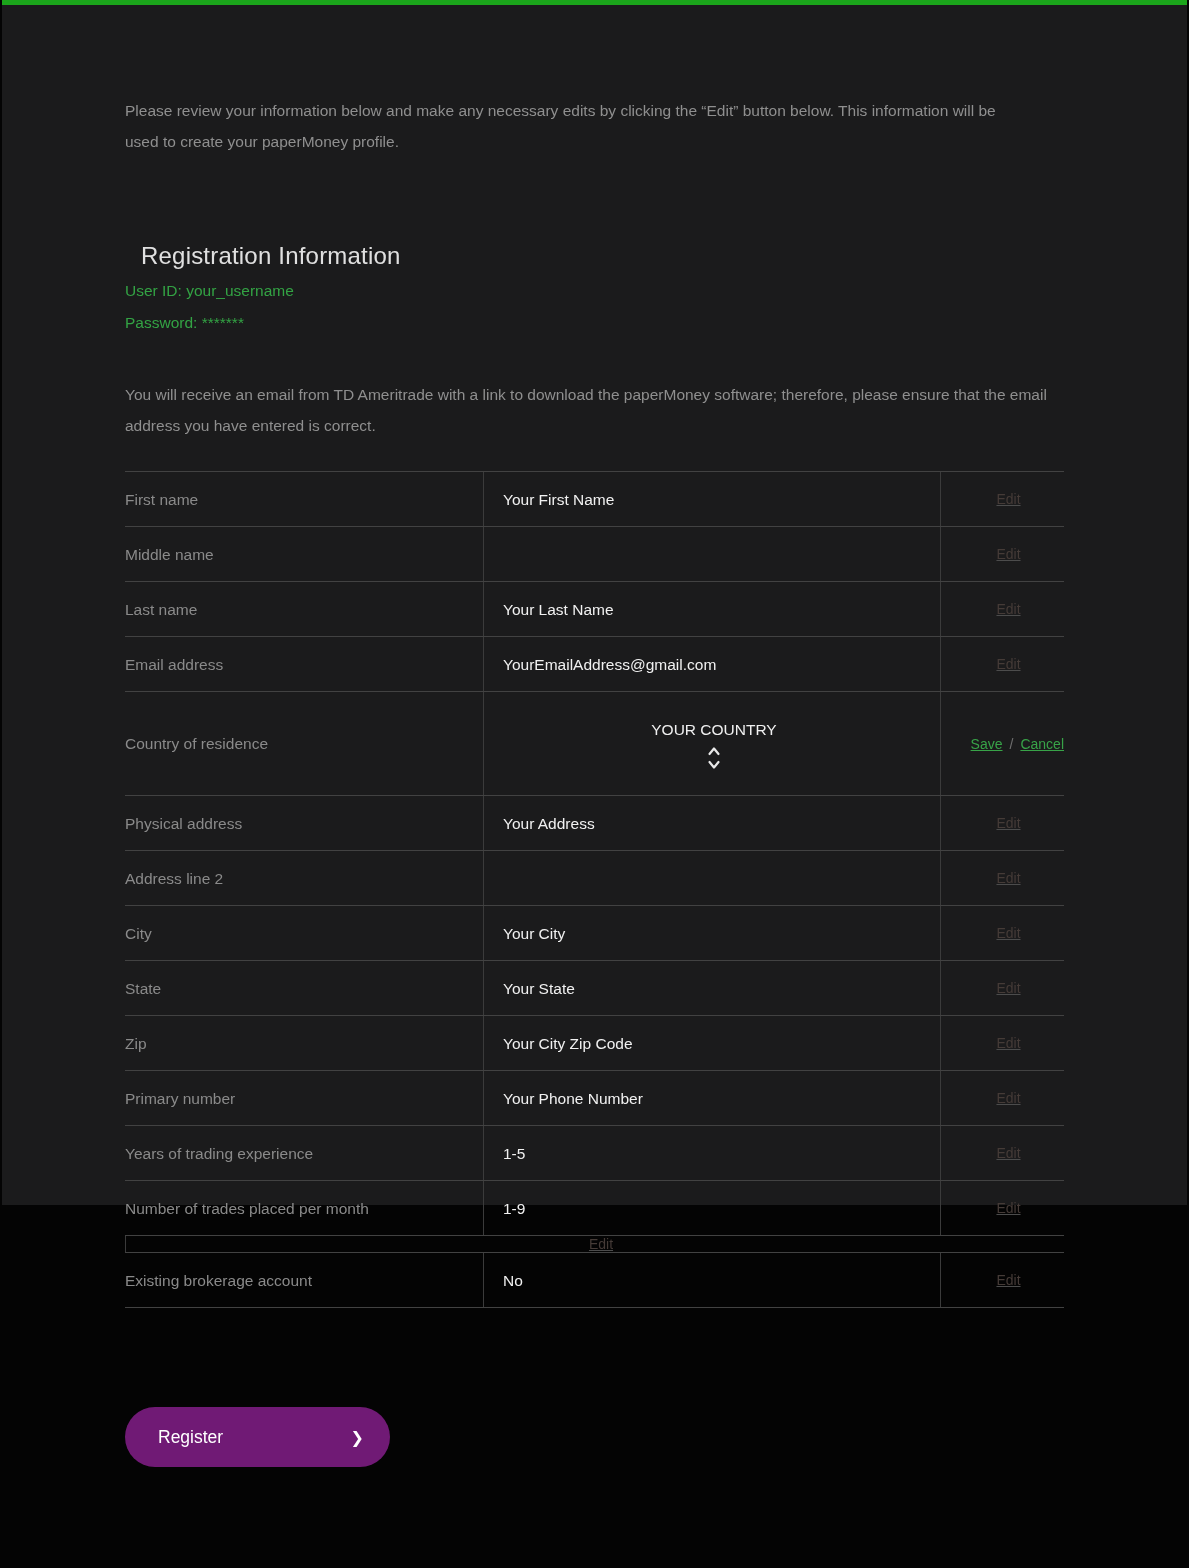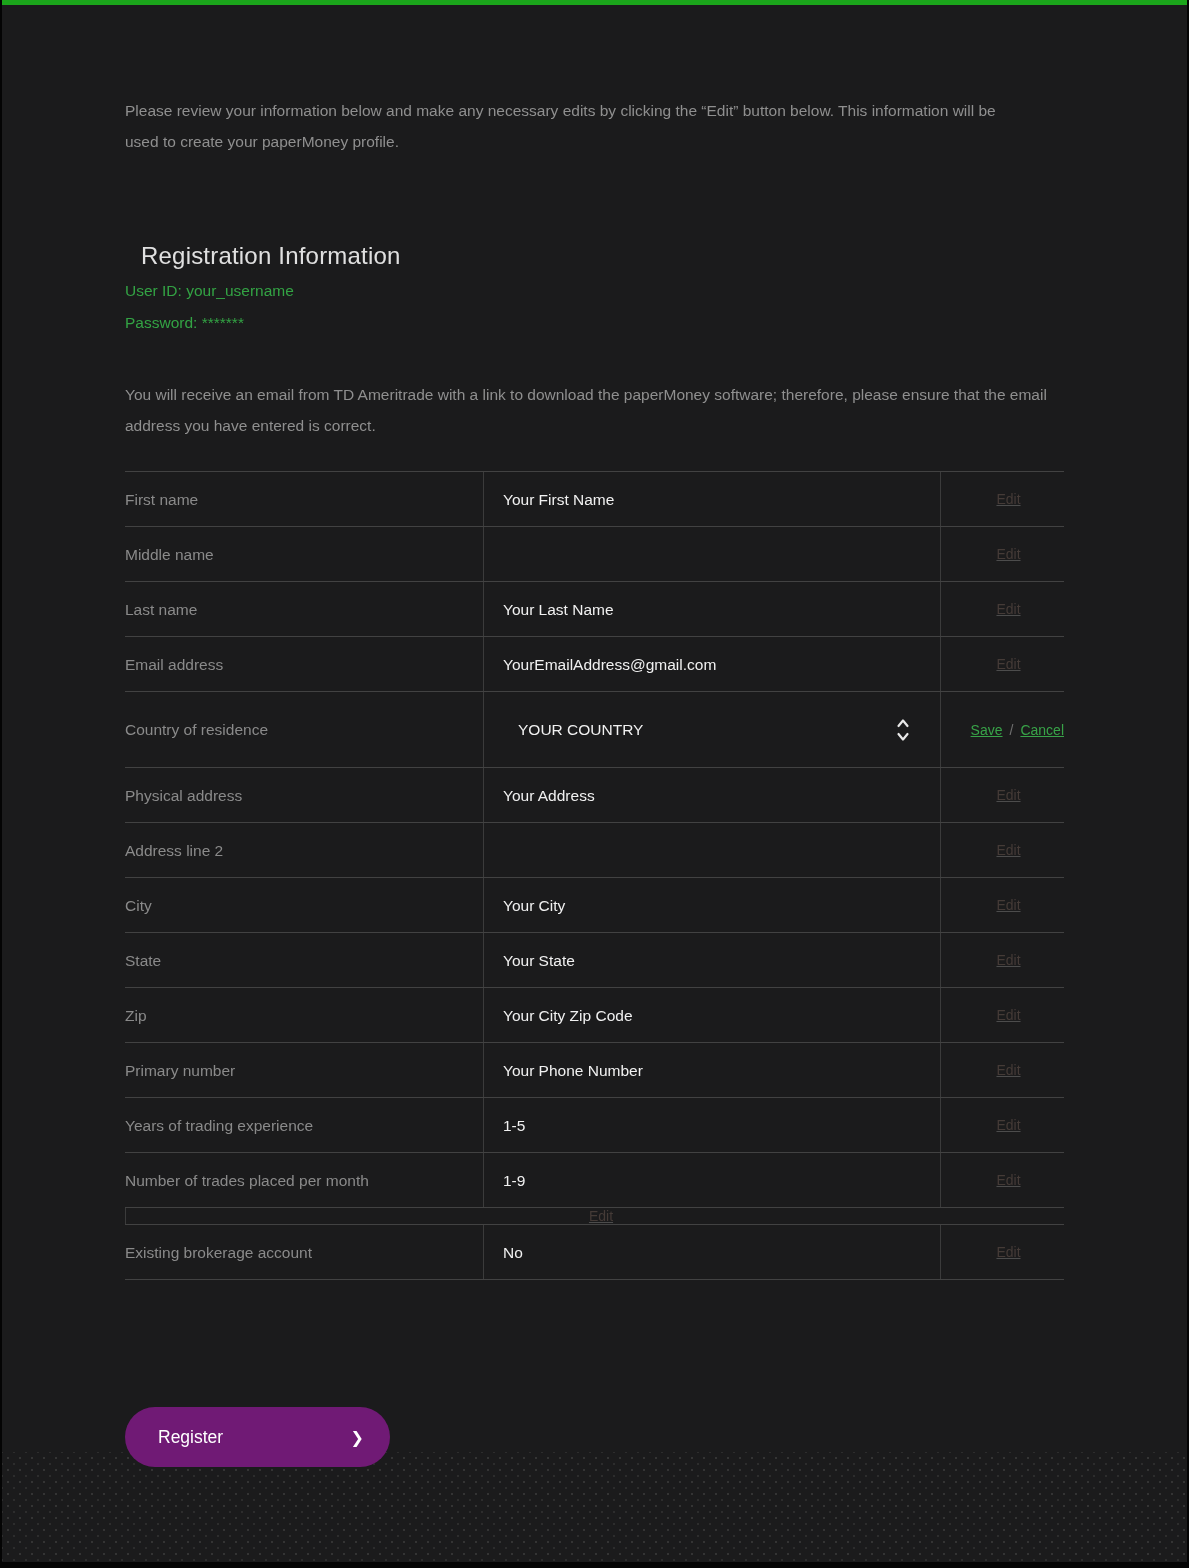--- a/index.html
+++ b/index.html
@@ -3,21 +3,21 @@
 <meta charset="utf-8">
 <style>
   html,body { margin:0; padding:0; }
   body {
     width:1189px; height:1568px;
     background:#040404;
     font-family:"Liberation Sans","DejaVu Sans",sans-serif;
     position:relative; overflow:hidden;
   }
   .page {
-    position:absolute; left:2px; right:2px; top:0; height:1562px;
+    position:absolute; left:2px; right:2px; top:0; height:1205px;
     background:#1b1b1c;
   }
   .top-bar {
     position:absolute; top:0; left:0; right:0; height:5px;
     background:#1ba51b;
   }
   .intro {
     position:absolute; top:95px; left:123px; width:905px;
     margin:0; font-size:15.5px; line-height:31px; color:#8f8f8f;
   }
@@ -48,21 +48,21 @@
     border-left:1px solid #3b3b3b;
     font-size:15.5px; color:#f1f1f1; line-height:29px;
   }
   .cell-action {
     flex:1; border-left:1px solid #3b3b3b;
     justify-content:center; font-size:14px;
   }
   .row-select .cell-label, .row-select .cell-value { padding-top:23px; padding-bottom:23px; }
   .value-wrap { display:flex; align-items:center; }
   .row-select .value-wrap {
-    width:392px; padding-left:15px; justify-content:space-between; cursor:pointer;
+    width:392px; padding-left:15px; justify-content:center; cursor:pointer;flex-direction:column;
   }
   .updown-icon { display:none; }
   .row-select .updown-icon { display:block; }
   .value-text { max-width:400px; }
   .edit-link {
     color:#453b37; text-decoration:underline; text-decoration-color:#4c4c4c; cursor:pointer;margin-left:12px;
   }
   .row[data-action="save_cancel"] .cell-action { justify-content:flex-end; padding-left:14px; }
   .save-cancel { display:flex; align-items:center; }
   .save-link, .cancel-link { color:#38a348; text-decoration:underline; cursor:pointer; }

